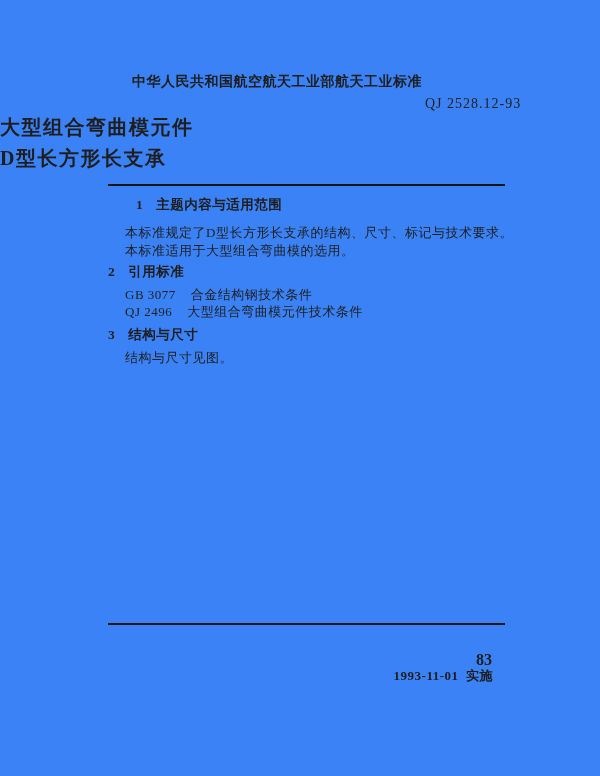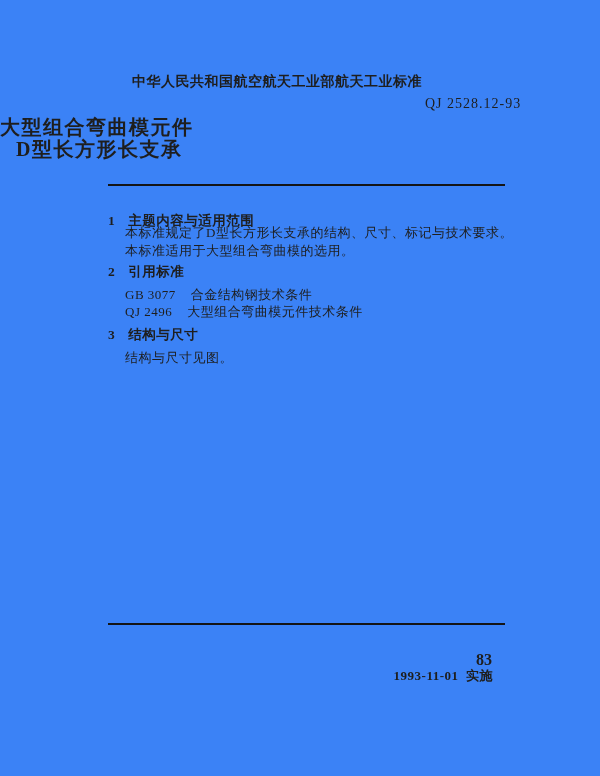--- a/index.html
+++ b/index.html
@@ -34,40 +34,40 @@
     margin-left: 11px;
   }
   .doc-title {
     left: 0; width: 552px;
     font-size: 20px;
     font-weight: 700;
     letter-spacing: 1.5px;
     white-space: nowrap;
   }
   .title-line1 { top: 114px; }
-  .title-line2 { top: 136px; padding-left: 16px; }
+  .title-line2 { top: 145px; }
 
   .rule {
     left: 108px;
     width: 397px;
     height: 2px;
     background: #151515;
   }
   .top-rule   { top: 184px; }
   .footer-rule{ top: 623px; height: 2px; }
 
   .section-heading {
     left: 108px;
     font-size: 13.5px;
     font-weight: 700;
     letter-spacing: 0.5px;
     white-space: nowrap;
   }
   .section-heading .sec-num { display: inline-block; margin-right: 13px; }
-  .s1 { top: 212px; }
+  .s1 { top: 196px; margin-left: 28px; }
   .s2 { top: 263px; }
   .s3 { top: 326px; }
 
   .para {
     left: 125px;
     font-size: 13px;
     letter-spacing: 0.5px;
     white-space: nowrap;
   }
   .p1a { top: 224px; }

